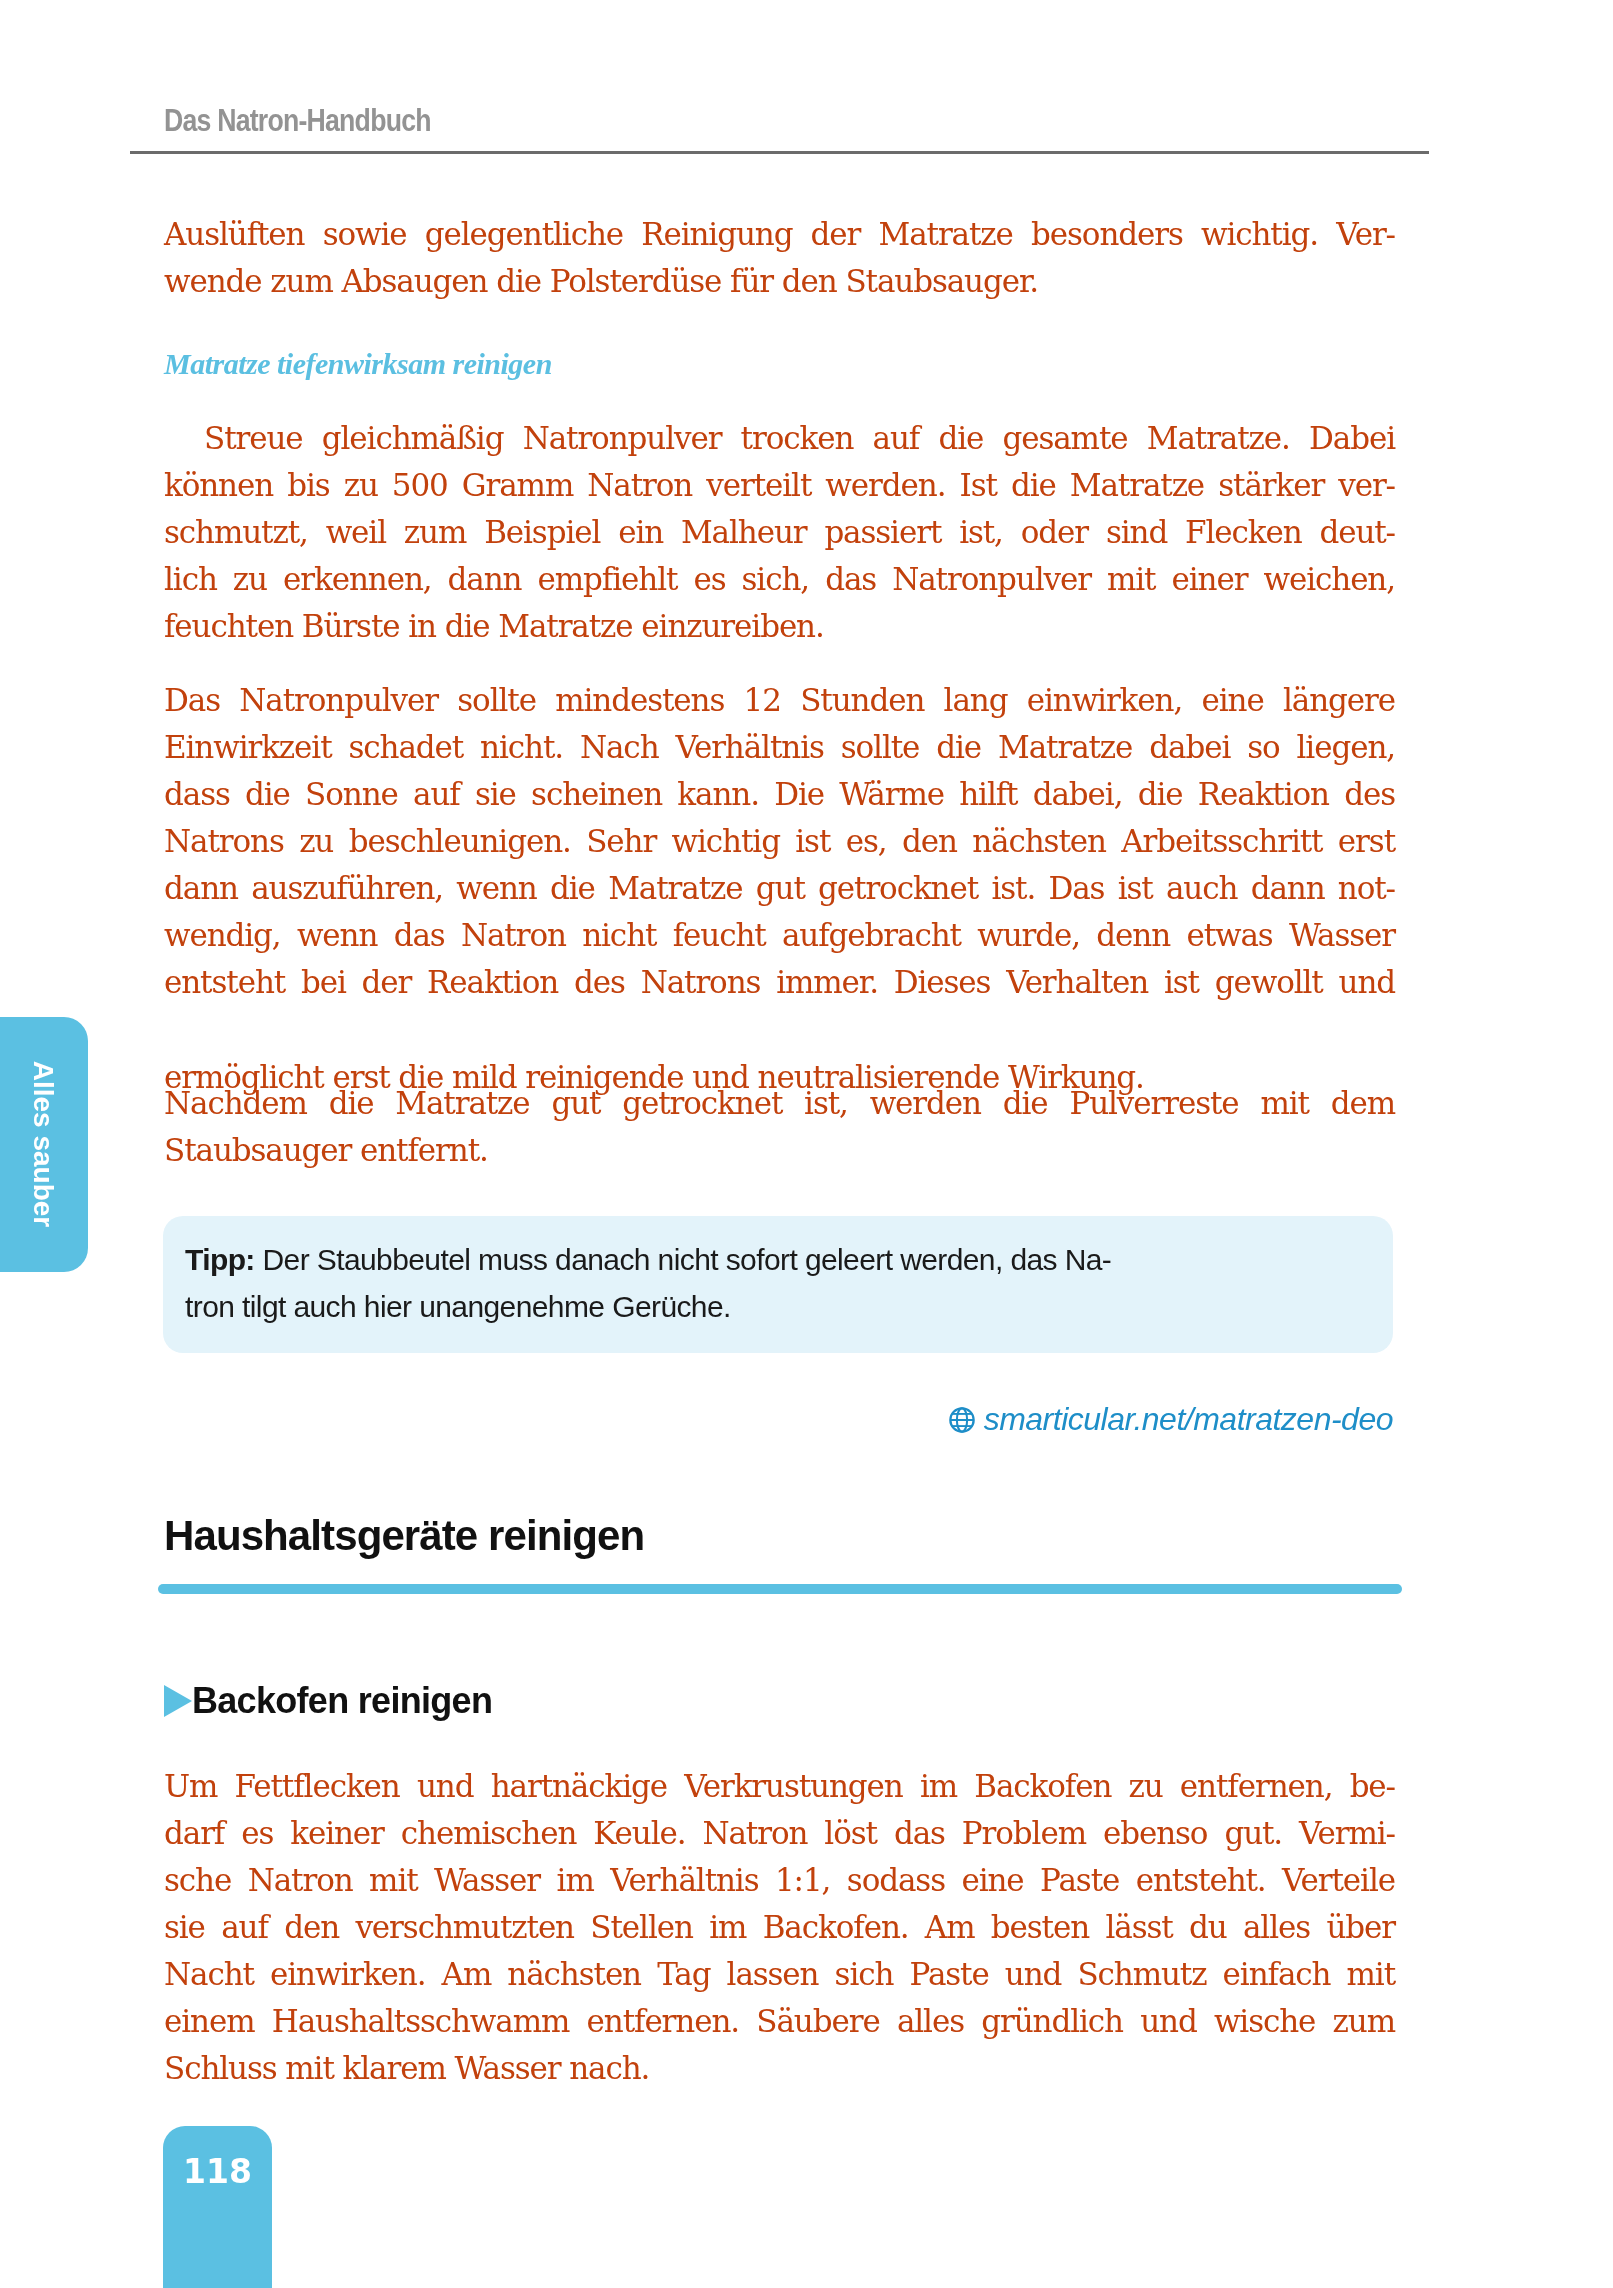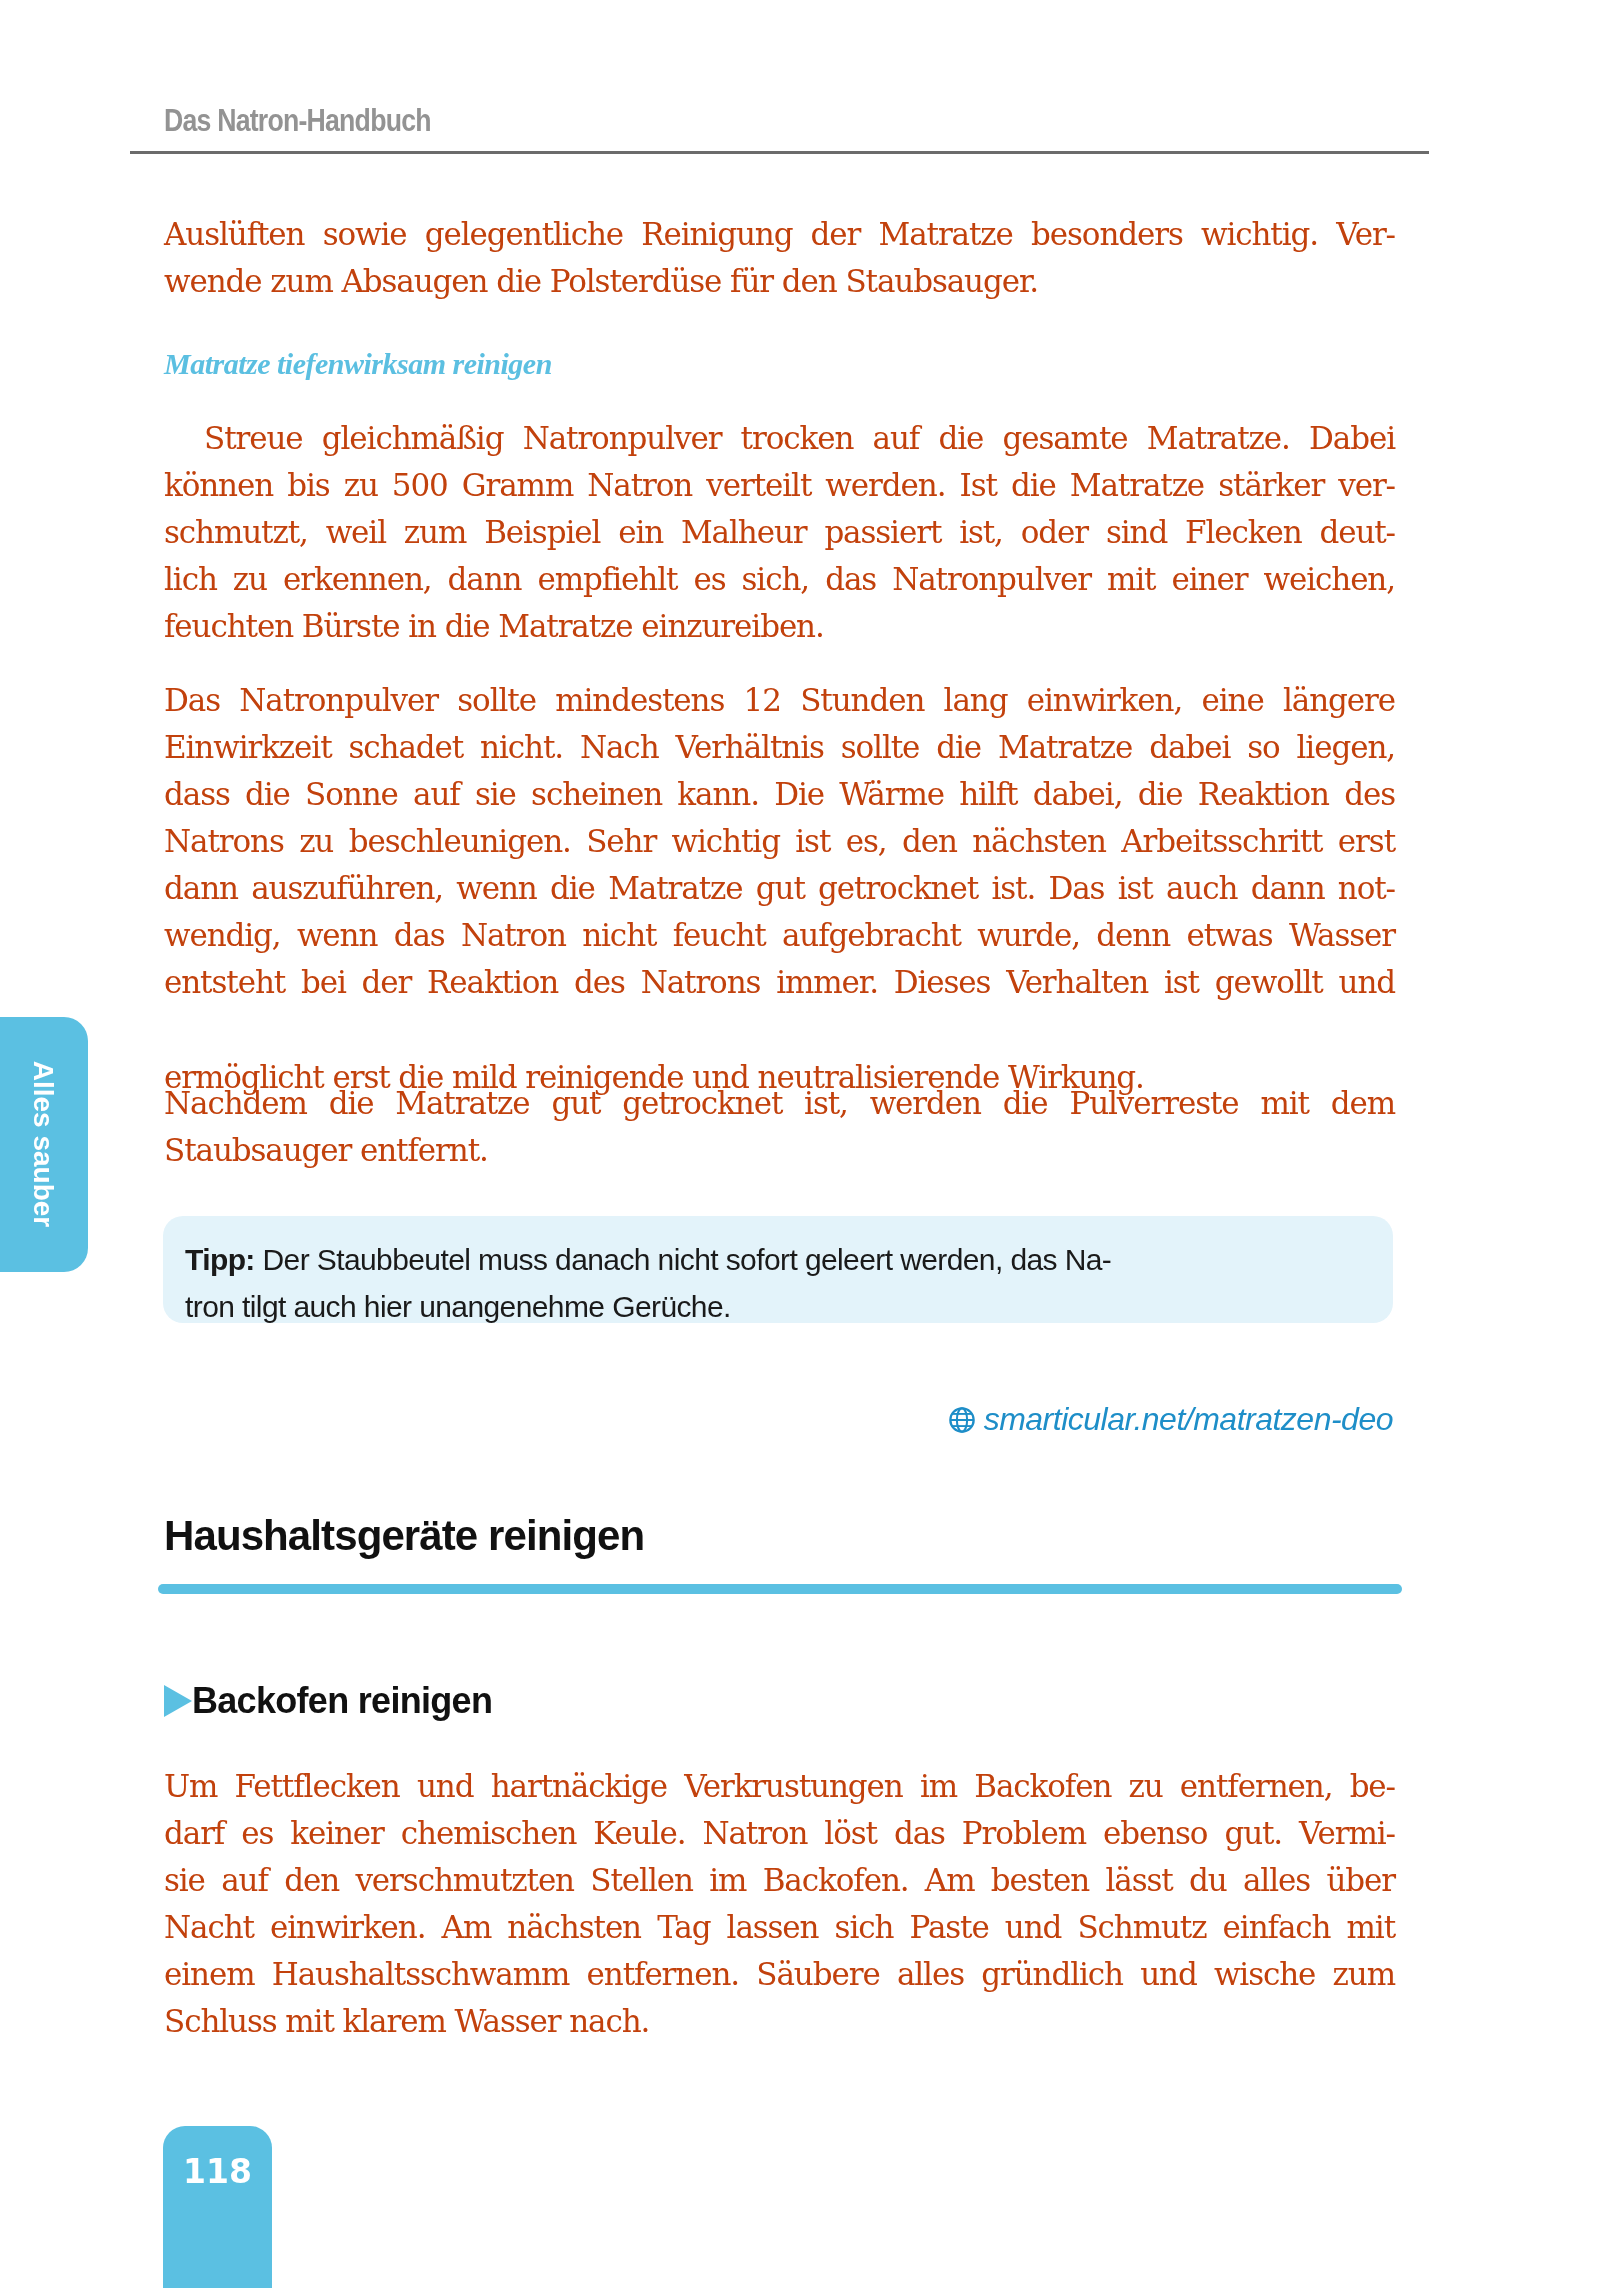--- a/index.html
+++ b/index.html
@@ -6,21 +6,21 @@
   body{width:1613px;height:2289px;position:relative;overflow:hidden;}
   .abs{position:absolute;}
   .header-title{left:164px;top:103px;font-family:"Liberation Sans",sans-serif;font-weight:bold;font-size:31px;color:#939393;letter-spacing:-0.9px;transform:scaleX(0.86);transform-origin:left;}
   .header-rule{left:130px;top:151px;width:1299px;height:2.8px;background:#6b6b6b;}
   .body-text{left:164px;width:1231px;font-family:"DejaVu Serif",serif;font-size:31px;color:#c2410c;}
   .line{height:47px;line-height:47px;white-space:nowrap;text-align:justify;text-align-last:justify;letter-spacing:-1.1px;}
   .line.last{text-align-last:left;}
   .subheading{left:164px;top:347px;font-family:Liberation Serif, serif;font-weight:bold;font-style:italic;font-size:30px;color:#5bbfe1;letter-spacing:-0.5px;}
   .side-tab{left:0;top:1017px;width:88px;height:255px;background:#5bc0e2;border-radius:0 24px 24px 0;}
   .side-tab-label{position:absolute;left:43px;top:127px;transform:translate(-50%,-50%) rotate(90deg);white-space:nowrap;font-family:"Liberation Sans",sans-serif;font-weight:bold;font-size:28px;color:#fff;}
-  .tip-box{left:163px;top:1216px;width:1230px;height:107px;background:#e3f3fa;border-radius:20px;}
+  .tip-box{left:163px;top:1216px;width:1230px;height:137px;background:#e3f3fa;border-radius:20px;}
   .tip-text{position:absolute;left:22px;top:20px;width:1181px;font-family:"Liberation Sans",sans-serif;font-size:30px;color:#1a1a1a;line-height:47px;letter-spacing:-0.6px;}
   .tip-text b{font-weight:bold;}
   .link-row{right:220px;top:1401px;font-family:"Liberation Sans",sans-serif;font-style:italic;font-size:32px;color:#1e8ec8;display:flex;align-items:center;gap:7.4px;letter-spacing:-0.5px;}
   .globe{width:28px;height:28px;}
   .h2{left:164px;top:1512px;font-family:"Liberation Sans",sans-serif;font-weight:bold;font-size:42px;color:#111;letter-spacing:-0.9px;}
   .h2-bar{left:158px;top:1584px;width:1244px;height:10px;background:#5bc0e2;border-radius:5.5px;}
   .h3-row{left:164px;top:1680px;display:flex;align-items:center;}
   .play{width:0;height:0;border-top:16.6px solid transparent;border-bottom:16.6px solid transparent;border-left:28px solid #5bc0e2;}
   .h3{font-family:"Liberation Sans",sans-serif;font-weight:bold;font-size:36px;color:#111;letter-spacing:-0.7px;}
   .page-box{left:163px;top:2126px;width:109px;height:185px;background:#5bc0e2;border-radius:22px 22px 0 0;}
@@ -89,20 +89,21 @@
 <div class="abs h2-bar"></div>
 
 <div class="abs h3-row">
   <div class="play"></div>
   <div class="h3">Backofen reinigen</div>
 </div>
 
 <div class="abs body-text" style="top:1763px">
   <div class="line" style="display: block;">Um Fettflecken und hartnäckige Verkrustungen im Backofen zu entfernen, be-</div>
   <div class="line" style="display: block;">darf es keiner chemischen Keule. Natron löst das Problem ebenso gut. Vermi-</div>
+  <div class="line" style="display: block;">sche Natron mit Wasser im Verhältnis 1:1, sodass eine Paste entsteht. Verteile</div>
   <div class="line" style="display: block;">sie auf den verschmutzten Stellen im Backofen. Am besten lässt du alles über</div>
   <div class="line" style="display: block;">Nacht einwirken. Am nächsten Tag lassen sich Paste und Schmutz einfach mit</div>
   <div class="line" style="display: block;">einem Haushaltsschwamm entfernen. Säubere alles gründlich und wische zum</div>
   <div class="line last" style="display: block;">Schluss mit klarem Wasser nach.</div>
 </div>
 
 <div class="abs page-box">
   <div class="page-num">118</div>
 </div>
 

